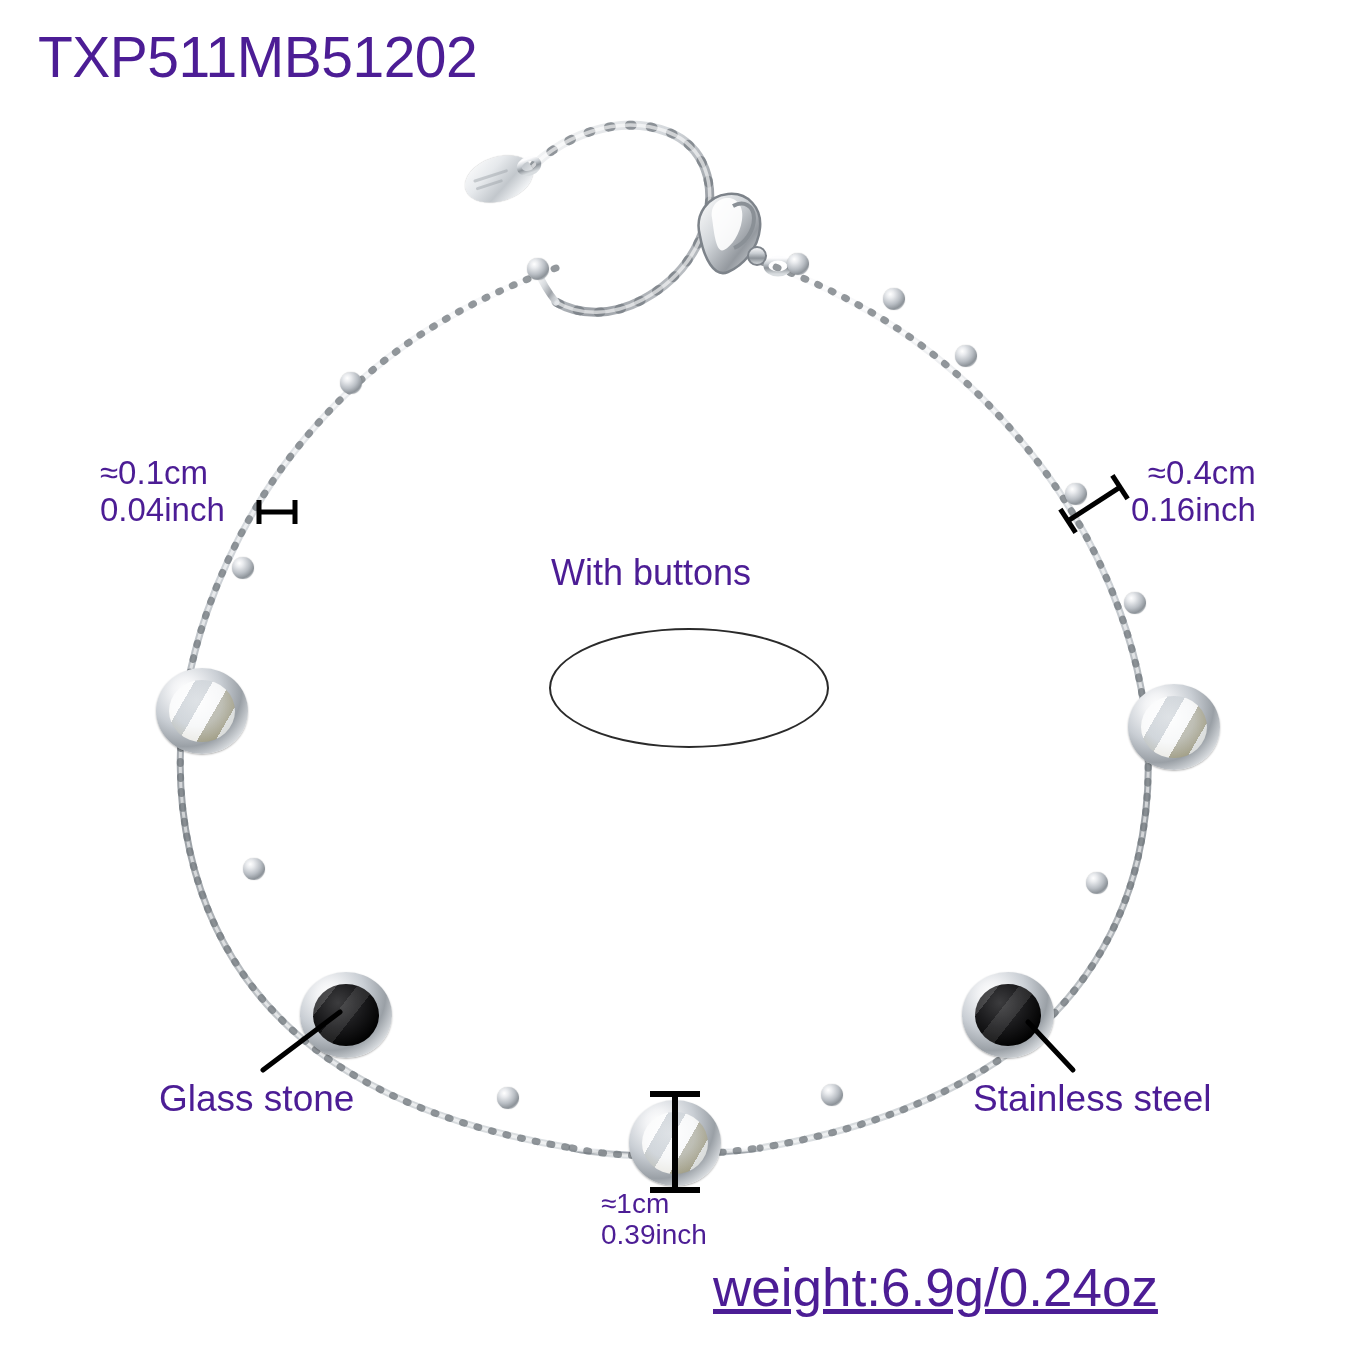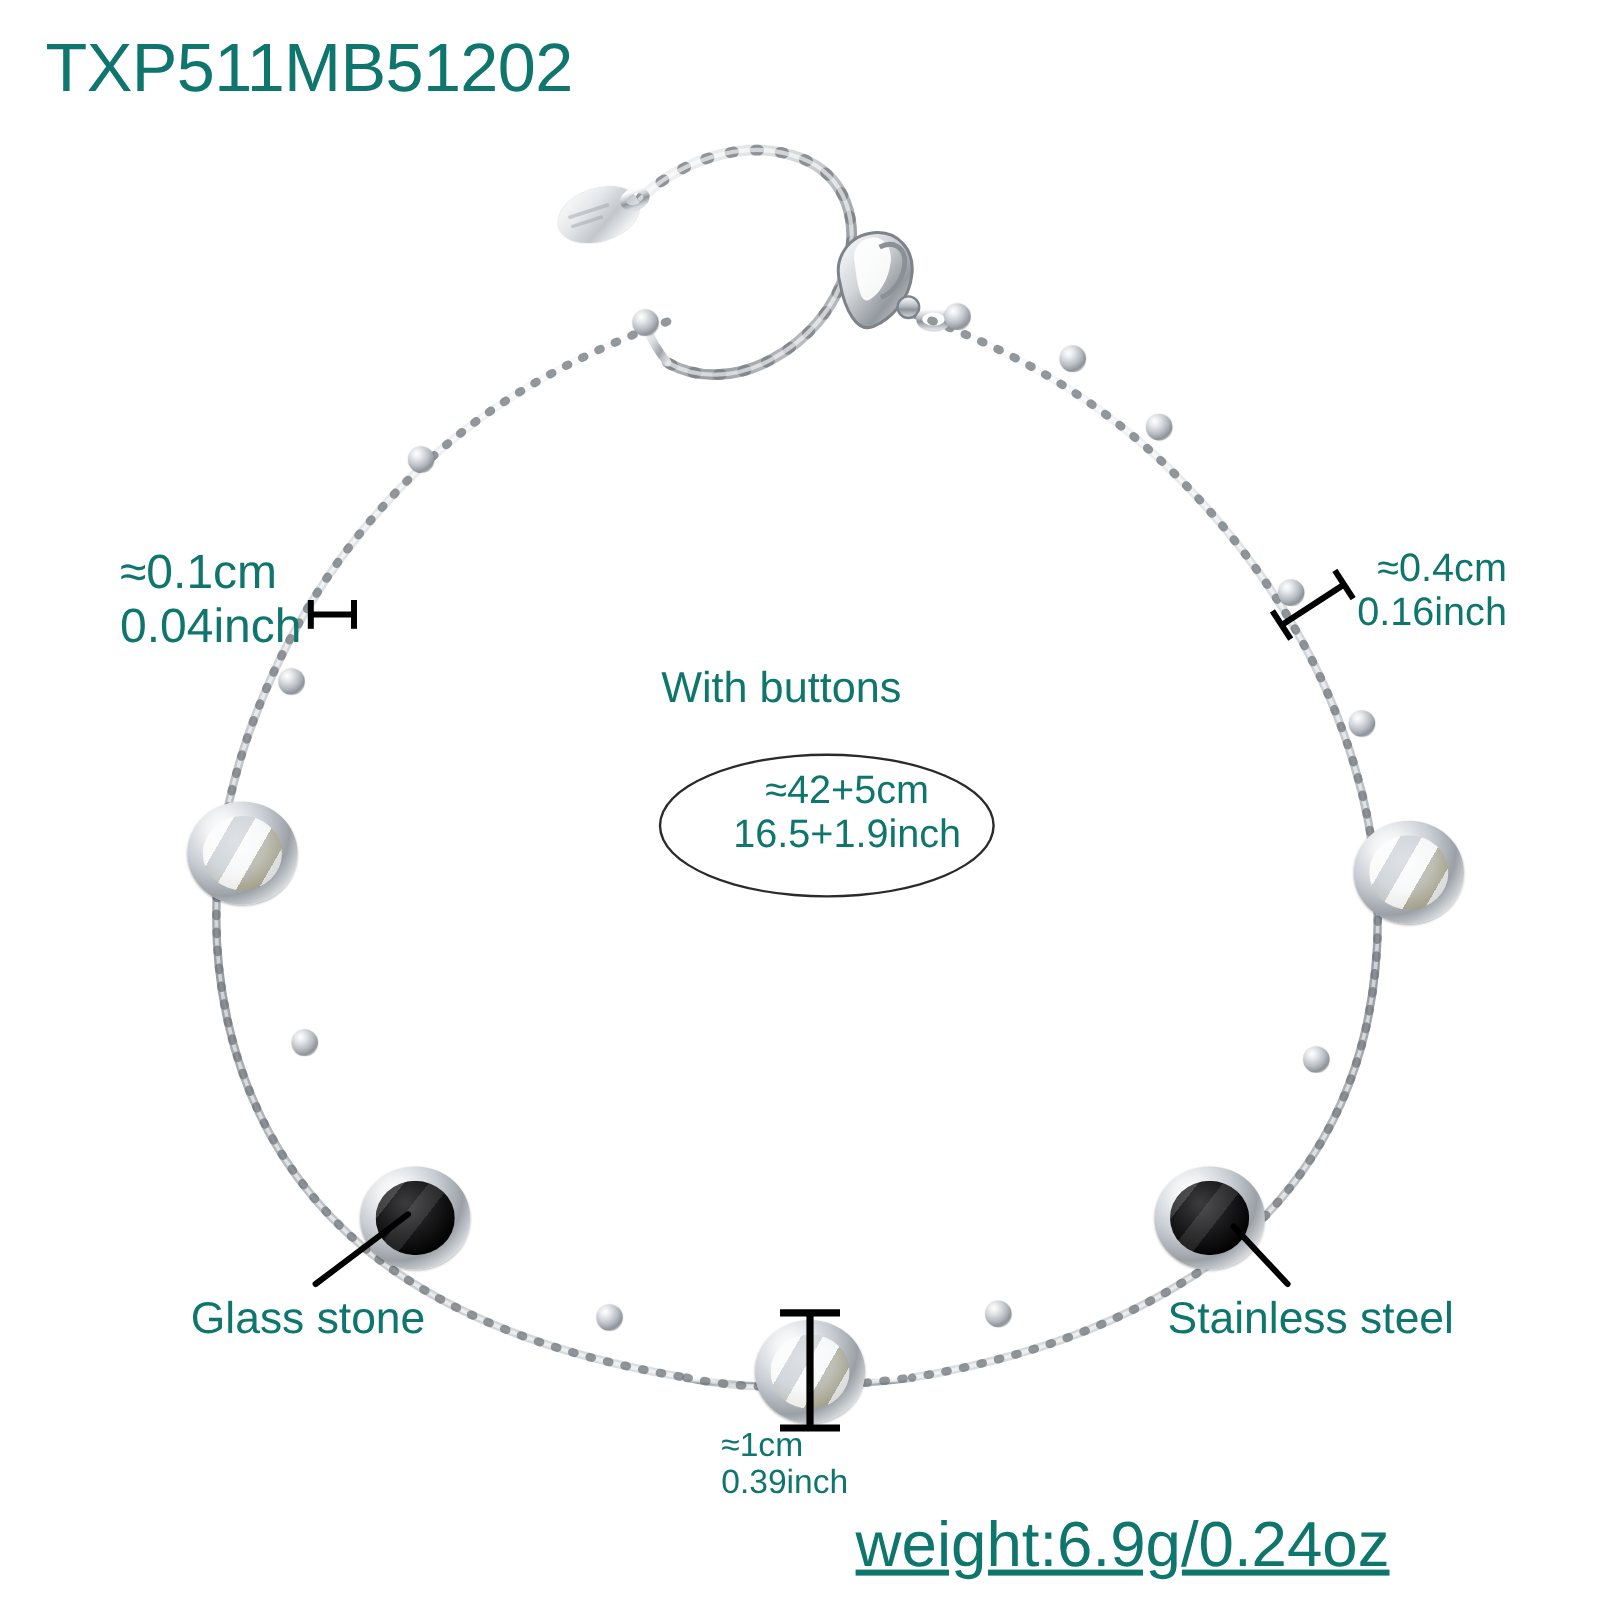--- a/index.html
+++ b/index.html
@@ -1,25 +1,25 @@
 <!DOCTYPE html>
 <html><head>
 <meta charset="utf-8">
 <style>
   html,body{margin:0;padding:0;background:#ffffff;}
   body{width:1350px;height:1350px;overflow:hidden;
        font-family:"Liberation Sans","DejaVu Sans",sans-serif;color:#0a0a0a;}
   #stage{position:relative;width:1350px;height:1350px;background:#fff;}
 
   
-  .txt{position:absolute;white-space:pre;line-height:1.12;color:#0f766e;}
+  .txt{position:absolute;white-space:pre;line-height:1.12;color:#4c1d95;}
 
   #sku{left:38px;top:26px;font-size:57px;letter-spacing:-0.5px;font-weight:400;}
 
-  #dim-left{left:100px;top:455px;font-size:40px;text-align:left;}
+  #dim-left{left:100px;top:455px;font-size:33px;text-align:left;}
   #dim-right{left:1131px;top:455px;font-size:33px;text-align:right;}
 
   #with-buttons{left:551px;top:553px;font-size:36px;}
   #ellipse-text{left:586px;top:640px;font-size:33px;text-align:center;width:240px;}
 
   #glass-stone{left:159px;top:1078px;font-size:37px;}
   #stainless{left:973px;top:1078px;font-size:37px;}
 
   #dim-bottom{left:601px;top:1188px;font-size:28px;text-align:left;}
 
@@ -231,22 +231,20 @@
   <div class="txt" id="sku">TXP511MB51202</div>
 
   <div class="txt" id="dim-left"><span>≈0.1cm</span>
 <span>0.04inch</span></div>
 
   <div class="txt" id="dim-right"><span>≈0.4cm</span>
 <span>0.16inch</span></div>
 
   <div class="txt" id="with-buttons">With buttons</div>
 
-  <div class="txt" id="ellipse-text"><span>≈42+5cm</span>
-<span>16.5+1.9inch</span></div>
 
   <div class="txt" id="glass-stone">Glass stone</div>
 
   <div class="txt" id="stainless">Stainless steel</div>
 
   <div class="txt" id="dim-bottom"><span>≈1cm</span>
 <span>0.39inch</span></div>
 
   <div class="txt" id="weight">weight:6.9g/0.24oz</div>
 

